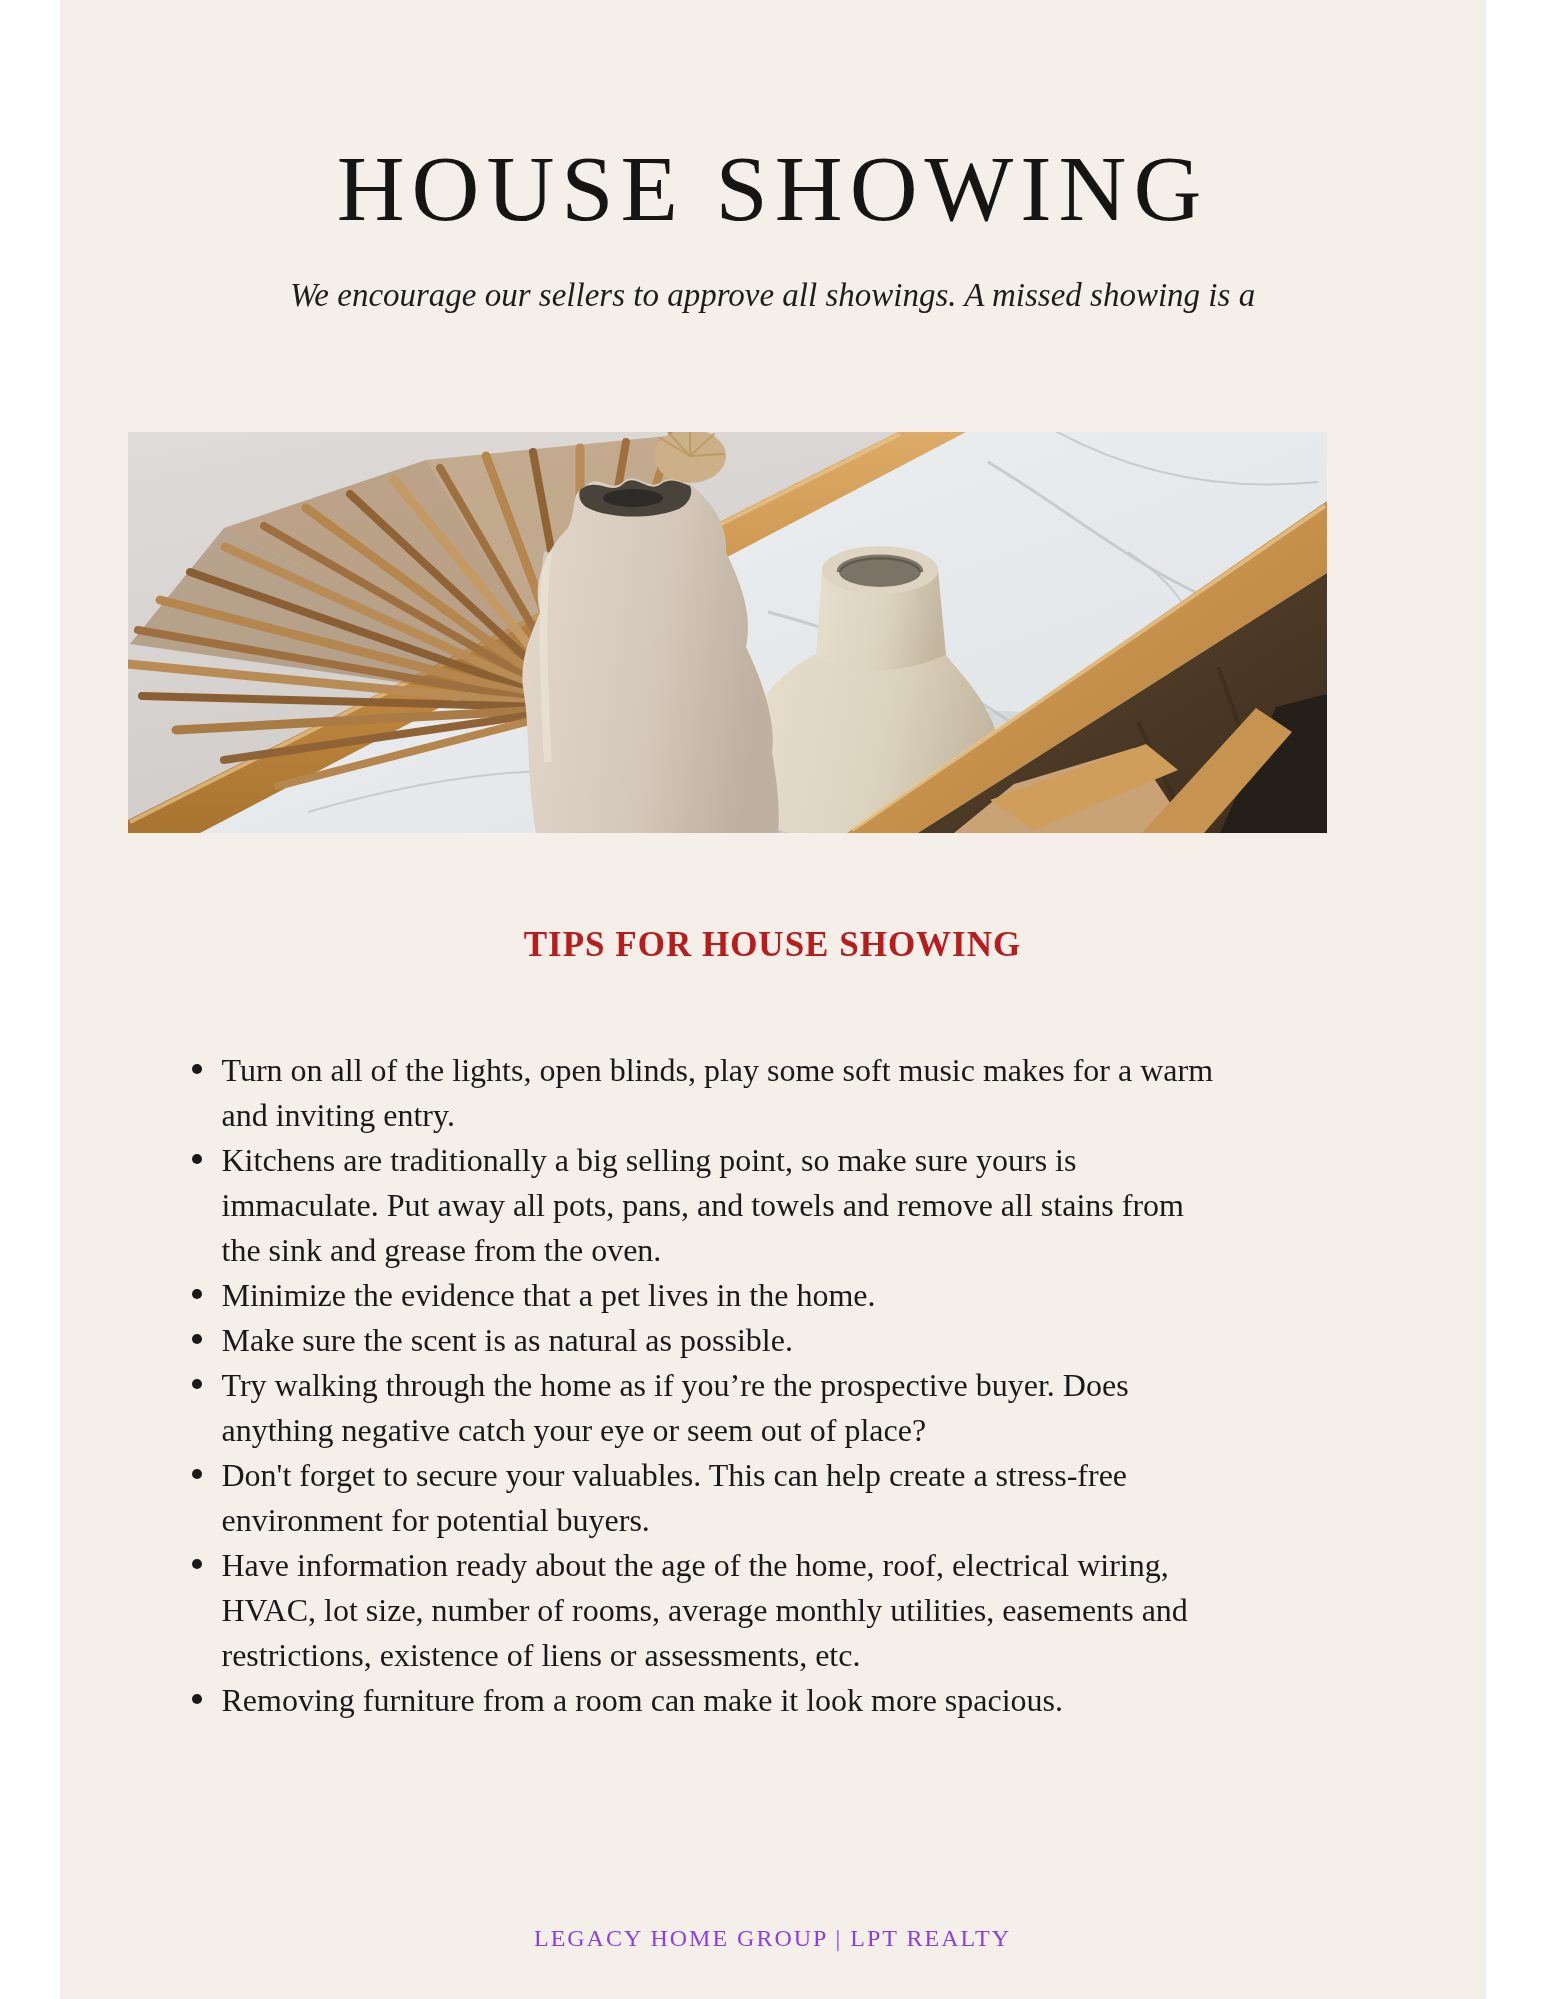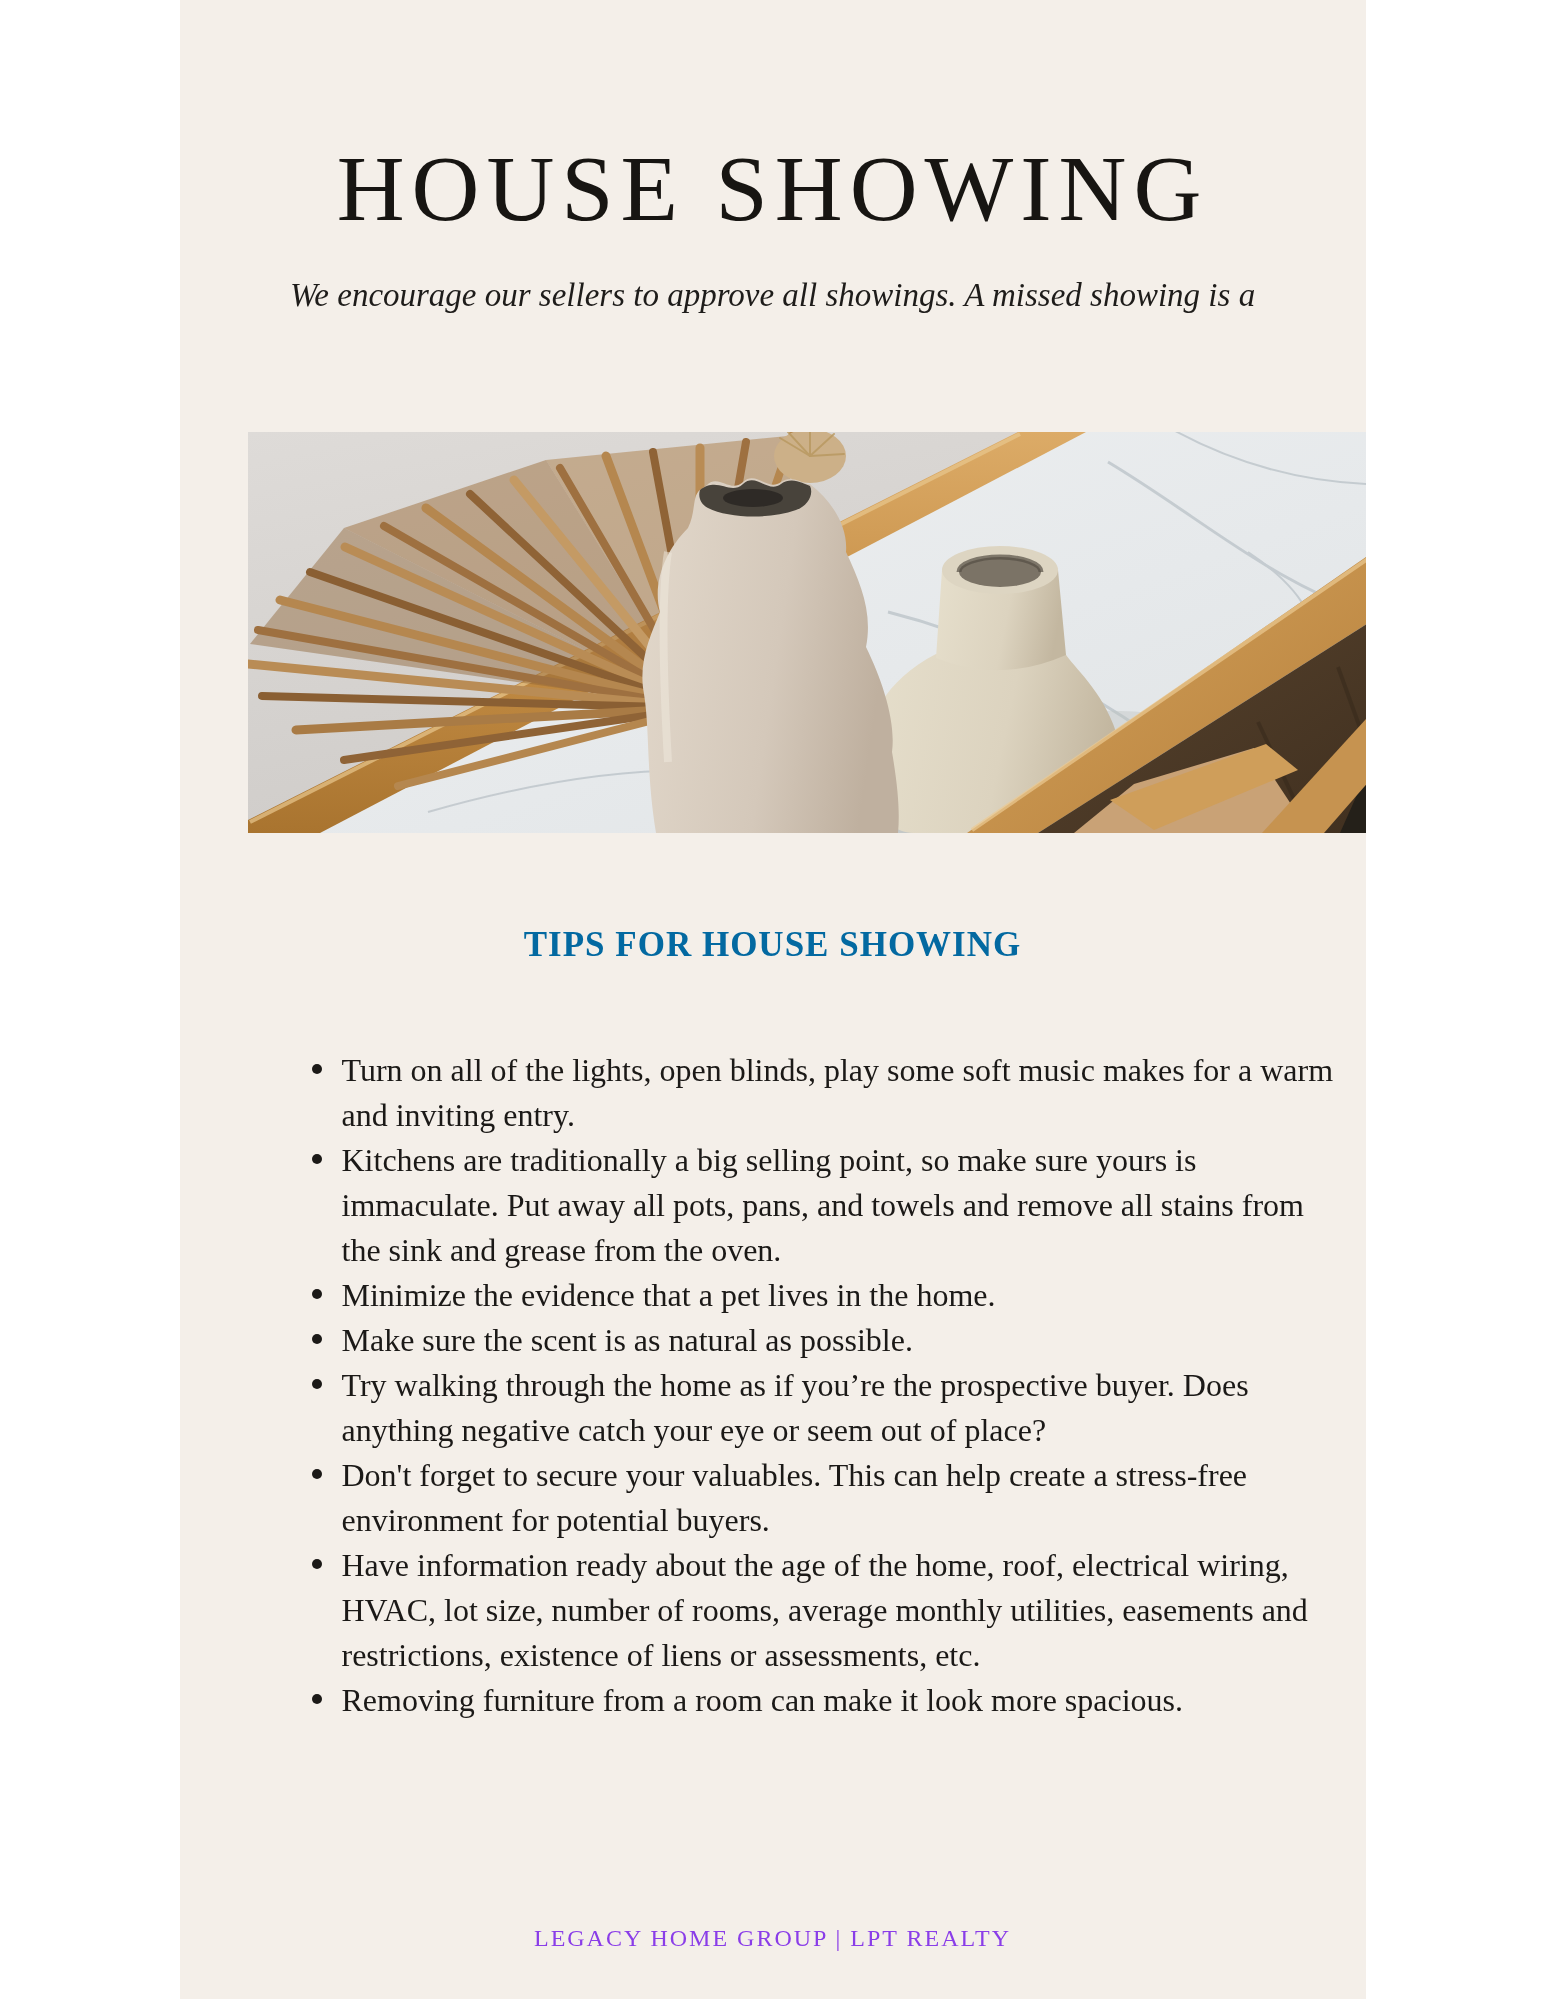--- a/index.html
+++ b/index.html
@@ -4,21 +4,21 @@
 <style>
   html, body { margin:0; padding:0; background:#ffffff; }
   body {
     width:1545px; height:1999px;
     font-family:"Liberation Serif", serif;
     color:#1b1917;
     -webkit-font-smoothing:antialiased;
   }
   .page {
     position:relative;
-    width:1186px; height:1999px;
+    width:1426px; height:1999px;
     margin:0 auto;
     background:#f4efe9;
     overflow:hidden;
   }
   .doc-title {
     position:absolute; top:141px; left:0; right:0;
     margin:0;
     text-align:center;
     font-size:94px; line-height:1; font-weight:400;
     letter-spacing:7px;
@@ -38,21 +38,21 @@
     overflow:hidden;
     background:#d8d5d2;
   }
   .photo svg { display:block; }
   .tips-heading {
     position:absolute; top:927px; left:0; right:0;
     margin:0;
     text-align:center;
     font-size:35px; line-height:1; font-weight:700;
     letter-spacing:1px;
-    color:#0369a1;
+    color:#b91c1c;
     white-space:nowrap;
   }
   .tips-list {
     position:absolute; top:1048px; left:131px;
     width:1180px;
     margin:0; padding:0;
     list-style:none;
     font-size:32px; line-height:45px;
   }
   .tips-list li {

